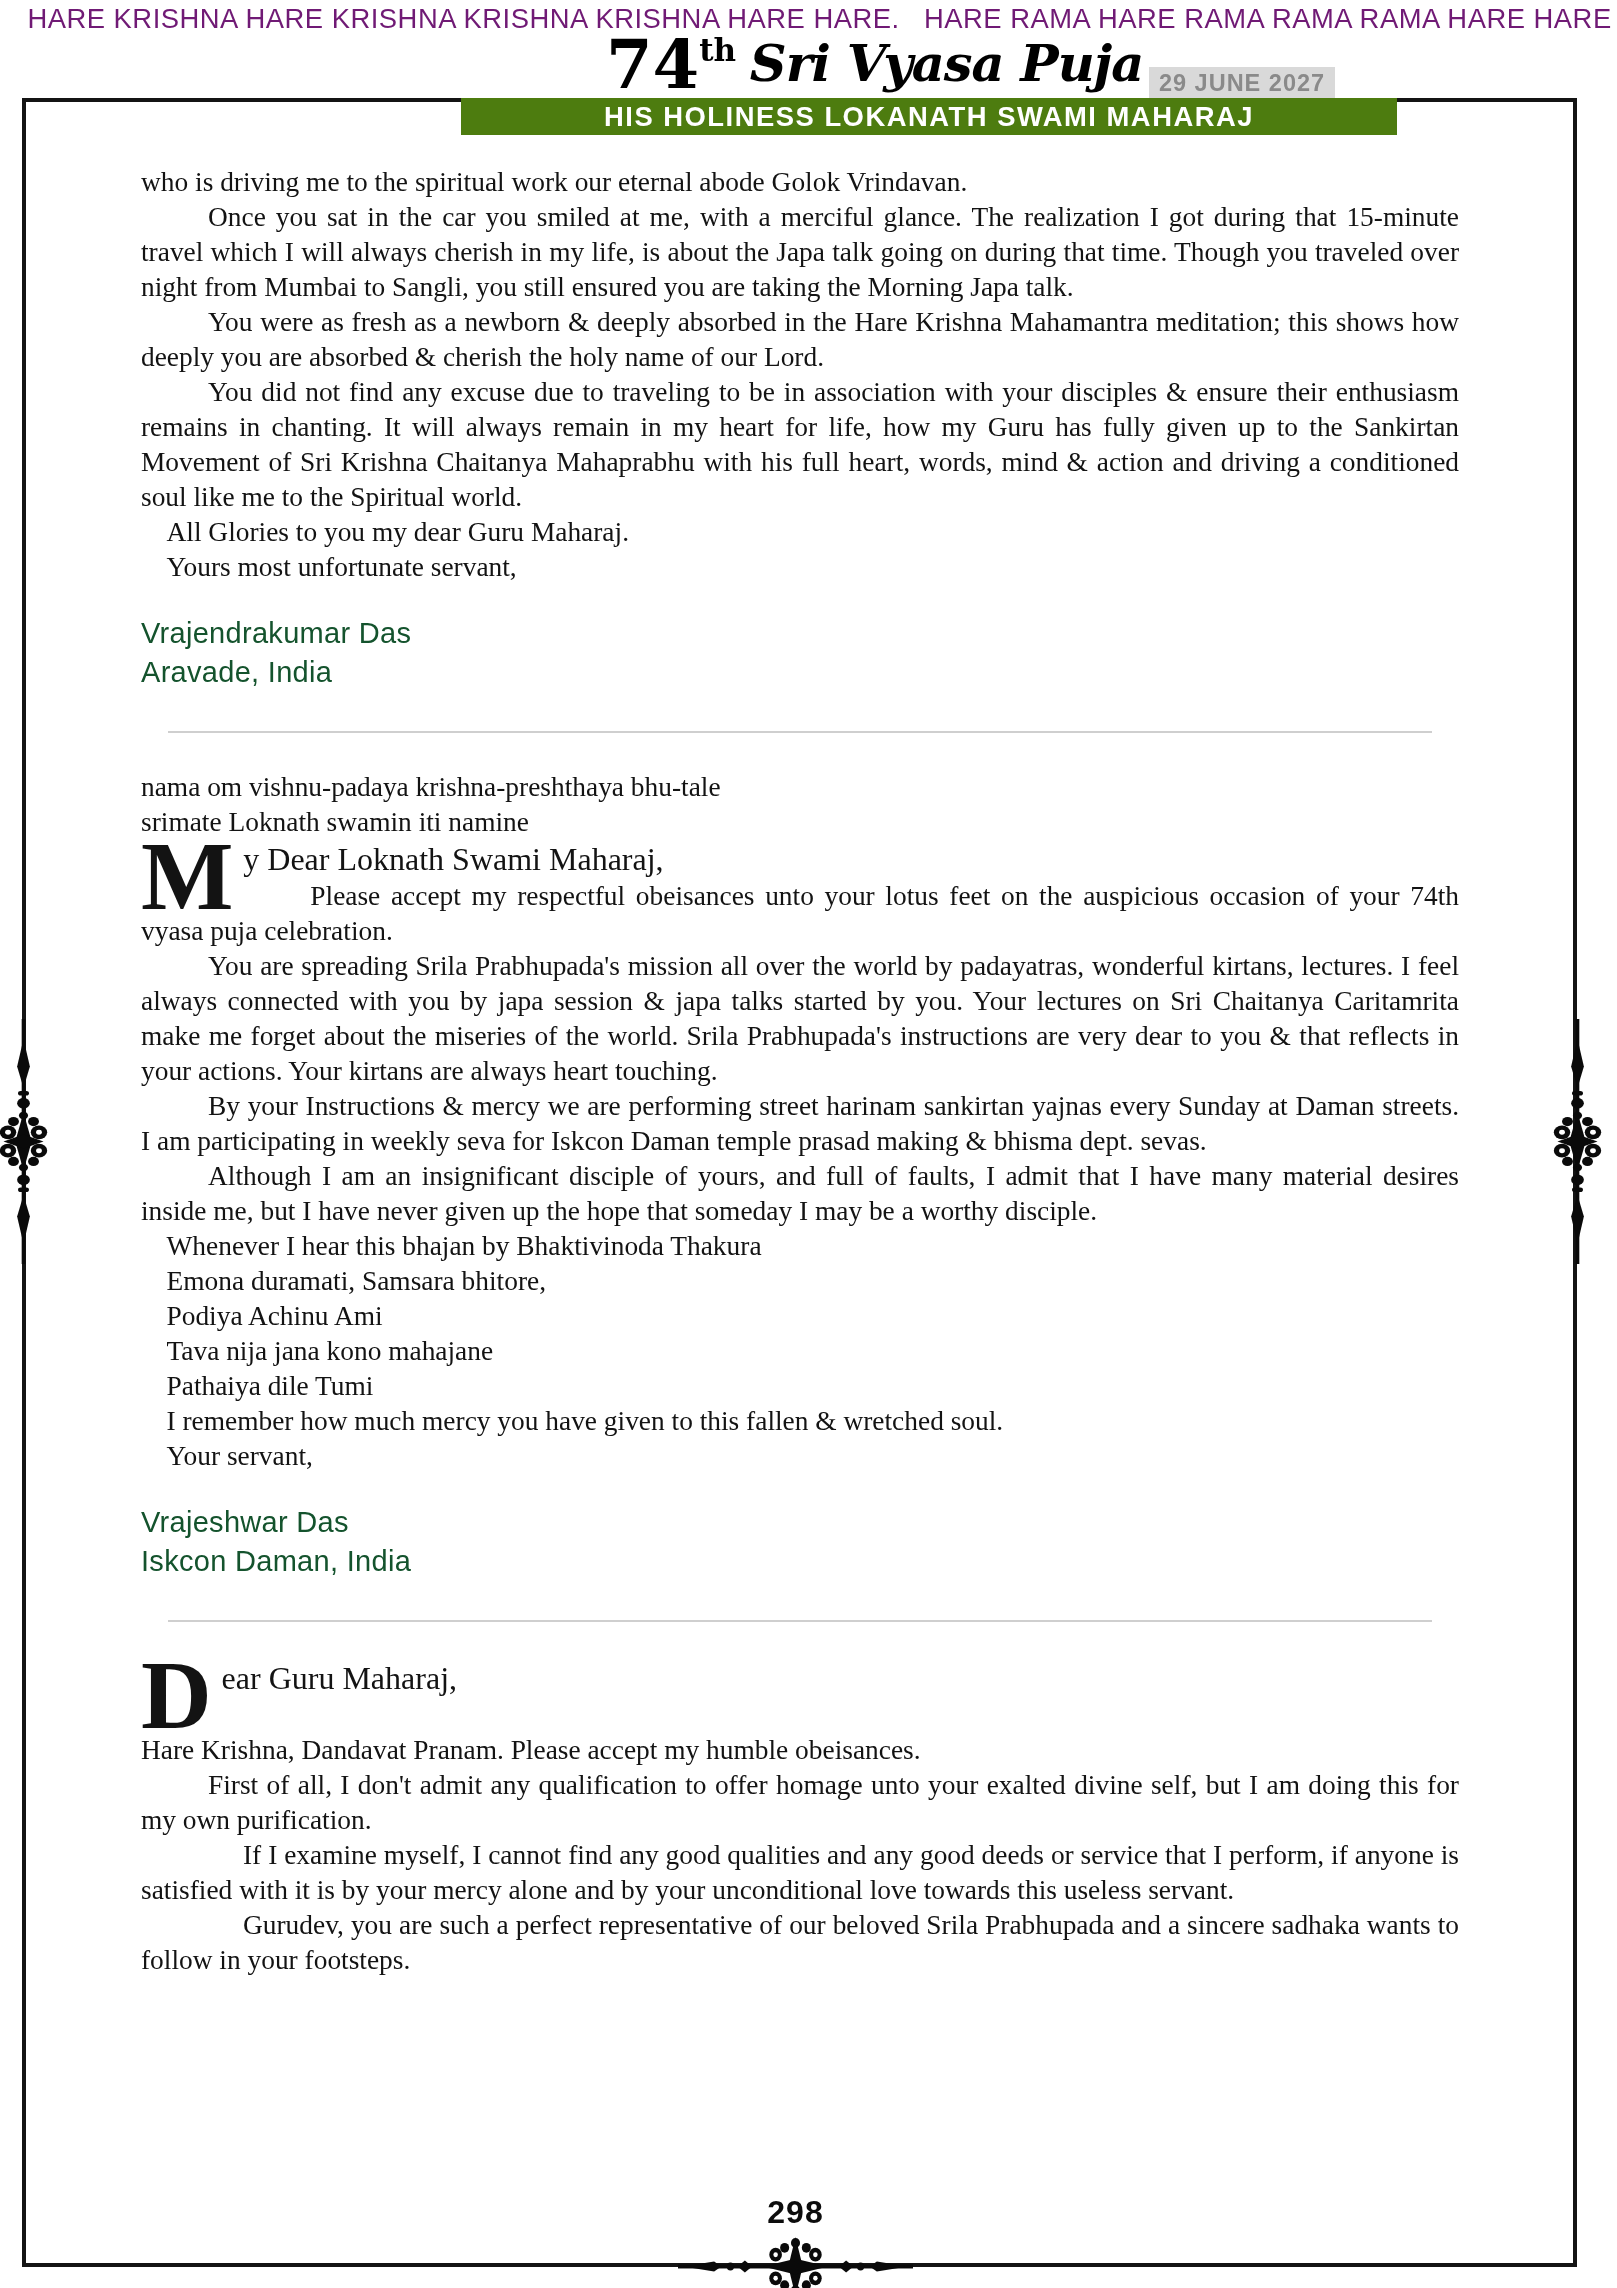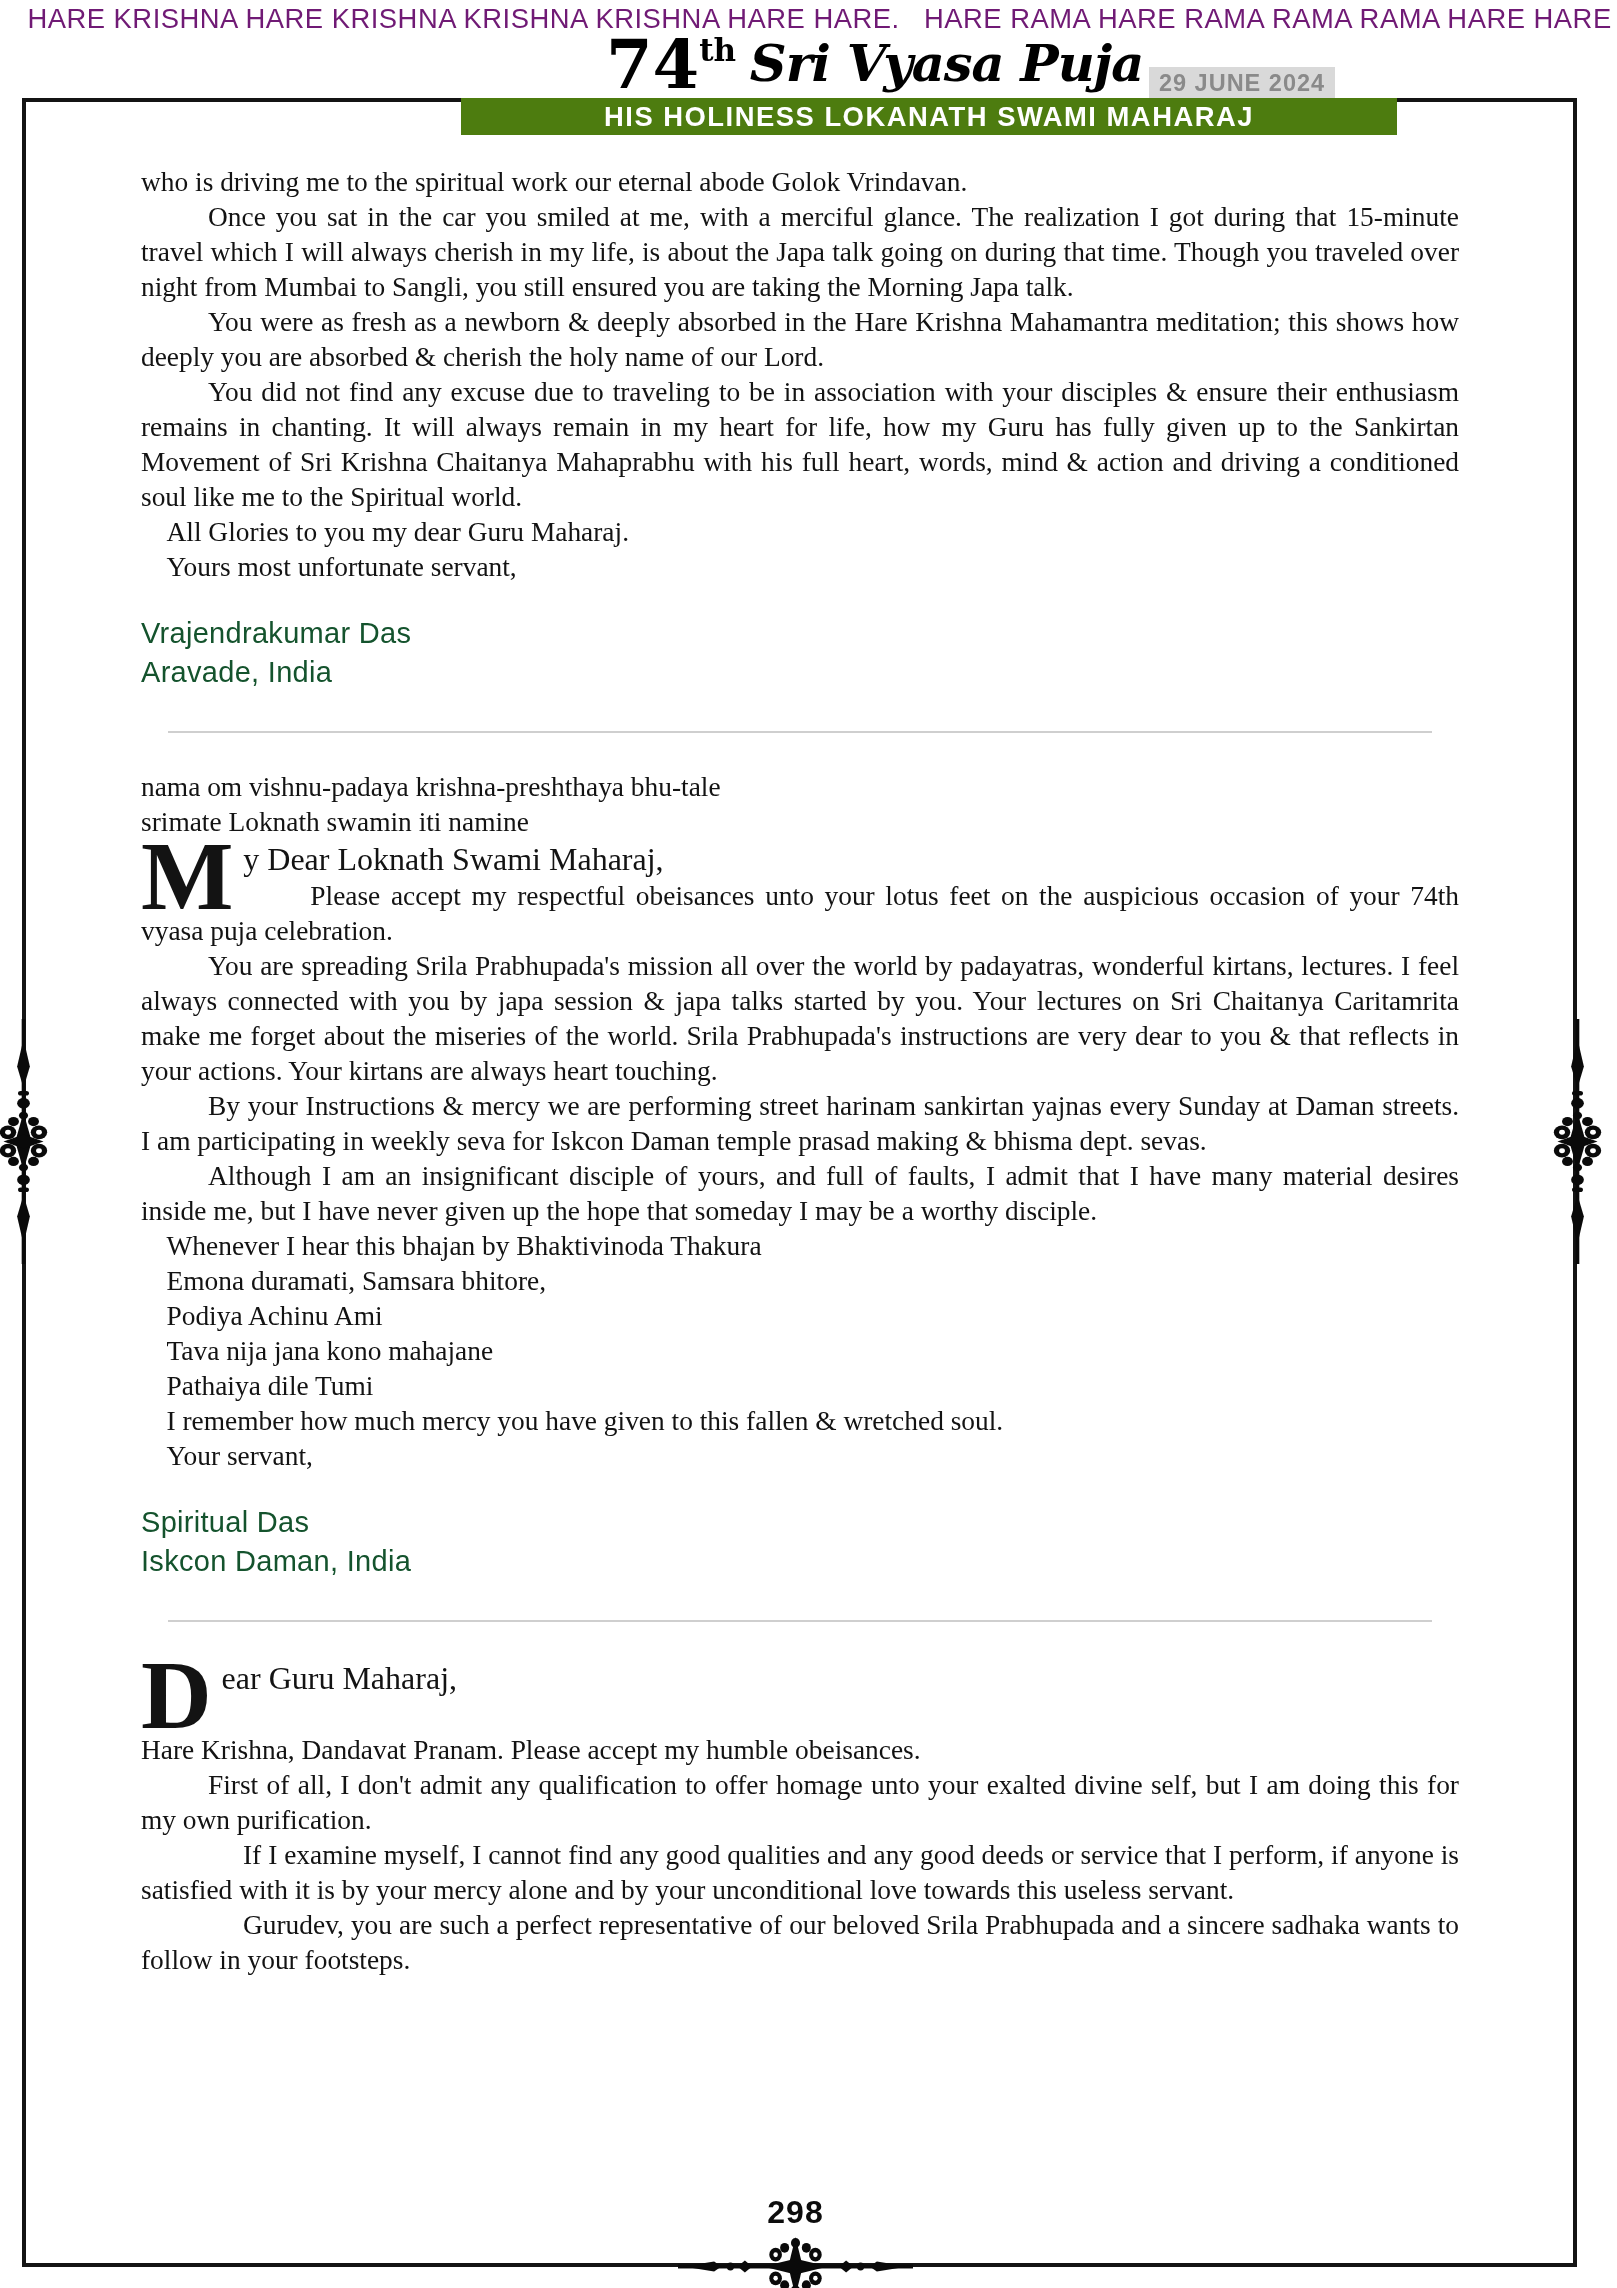--- a/index.html
+++ b/index.html
@@ -56,21 +56,21 @@
 <body>
 
 <div class="page">
 
   <div class="mantra">HARE KRISHNA HARE KRISHNA KRISHNA KRISHNA HARE HARE.   HARE RAMA HARE RAMA RAMA RAMA HARE HARE</div>
 
   <div class="title">
     <span class="t-num">74</span>
     <span class="t-ord">th</span>
     <span class="t-name">Sri Vyasa Puja</span>
-    <span class="t-badge">29 JUNE 2024</span>
+    <span class="t-badge">29 JUNE 2027</span>
   </div>
 
   <div class="border-box"></div>
 
   <div class="banner">HIS HOLINESS LOKANATH SWAMI MAHARAJ</div>
 
   <svg class="orn-side orn-left" viewBox="0 0 56 320" preserveAspectRatio="none">
     <g class="ink">
       <rect x="26" y="0" width="4" height="320"></rect>
       <path d="M28 26 L35 62 L28 90 L21 62 Z"></path>
@@ -154,21 +154,21 @@
         <p class="ind">By your Instructions &amp; mercy we are performing street harinam sankirtan yajnas every Sunday at Daman streets. I am participating in weekly seva for Iskcon Daman temple prasad making &amp; bhisma dept. sevas.</p>
         <p class="ind">Although I am an insignificant disciple of yours, and full of faults, I admit that I have many material desires inside me, but I have never given up the hope that someday I may be a worthy disciple.</p>
         <p class="line">Whenever I hear this bhajan by Bhaktivinoda Thakura</p>
         <p class="line">Emona duramati, Samsara bhitore,</p>
         <p class="line">Podiya Achinu Ami</p>
         <p class="line">Tava nija jana kono mahajane</p>
         <p class="line">Pathaiya dile Tumi</p>
         <p class="line">I remember how much mercy you have given to this fallen &amp; wretched soul.</p>
         <p class="line">Your servant,</p>
         <div class="sig">
-          <div>Spiritual Das</div>
+          <div>Vrajeshwar Das</div>
           <div>Iskcon Daman, India</div>
         </div>
       </div>
     </section>
 
     <hr class="divider">
 
     <section>
       <div>
         <span class="dropcap">D</span>

